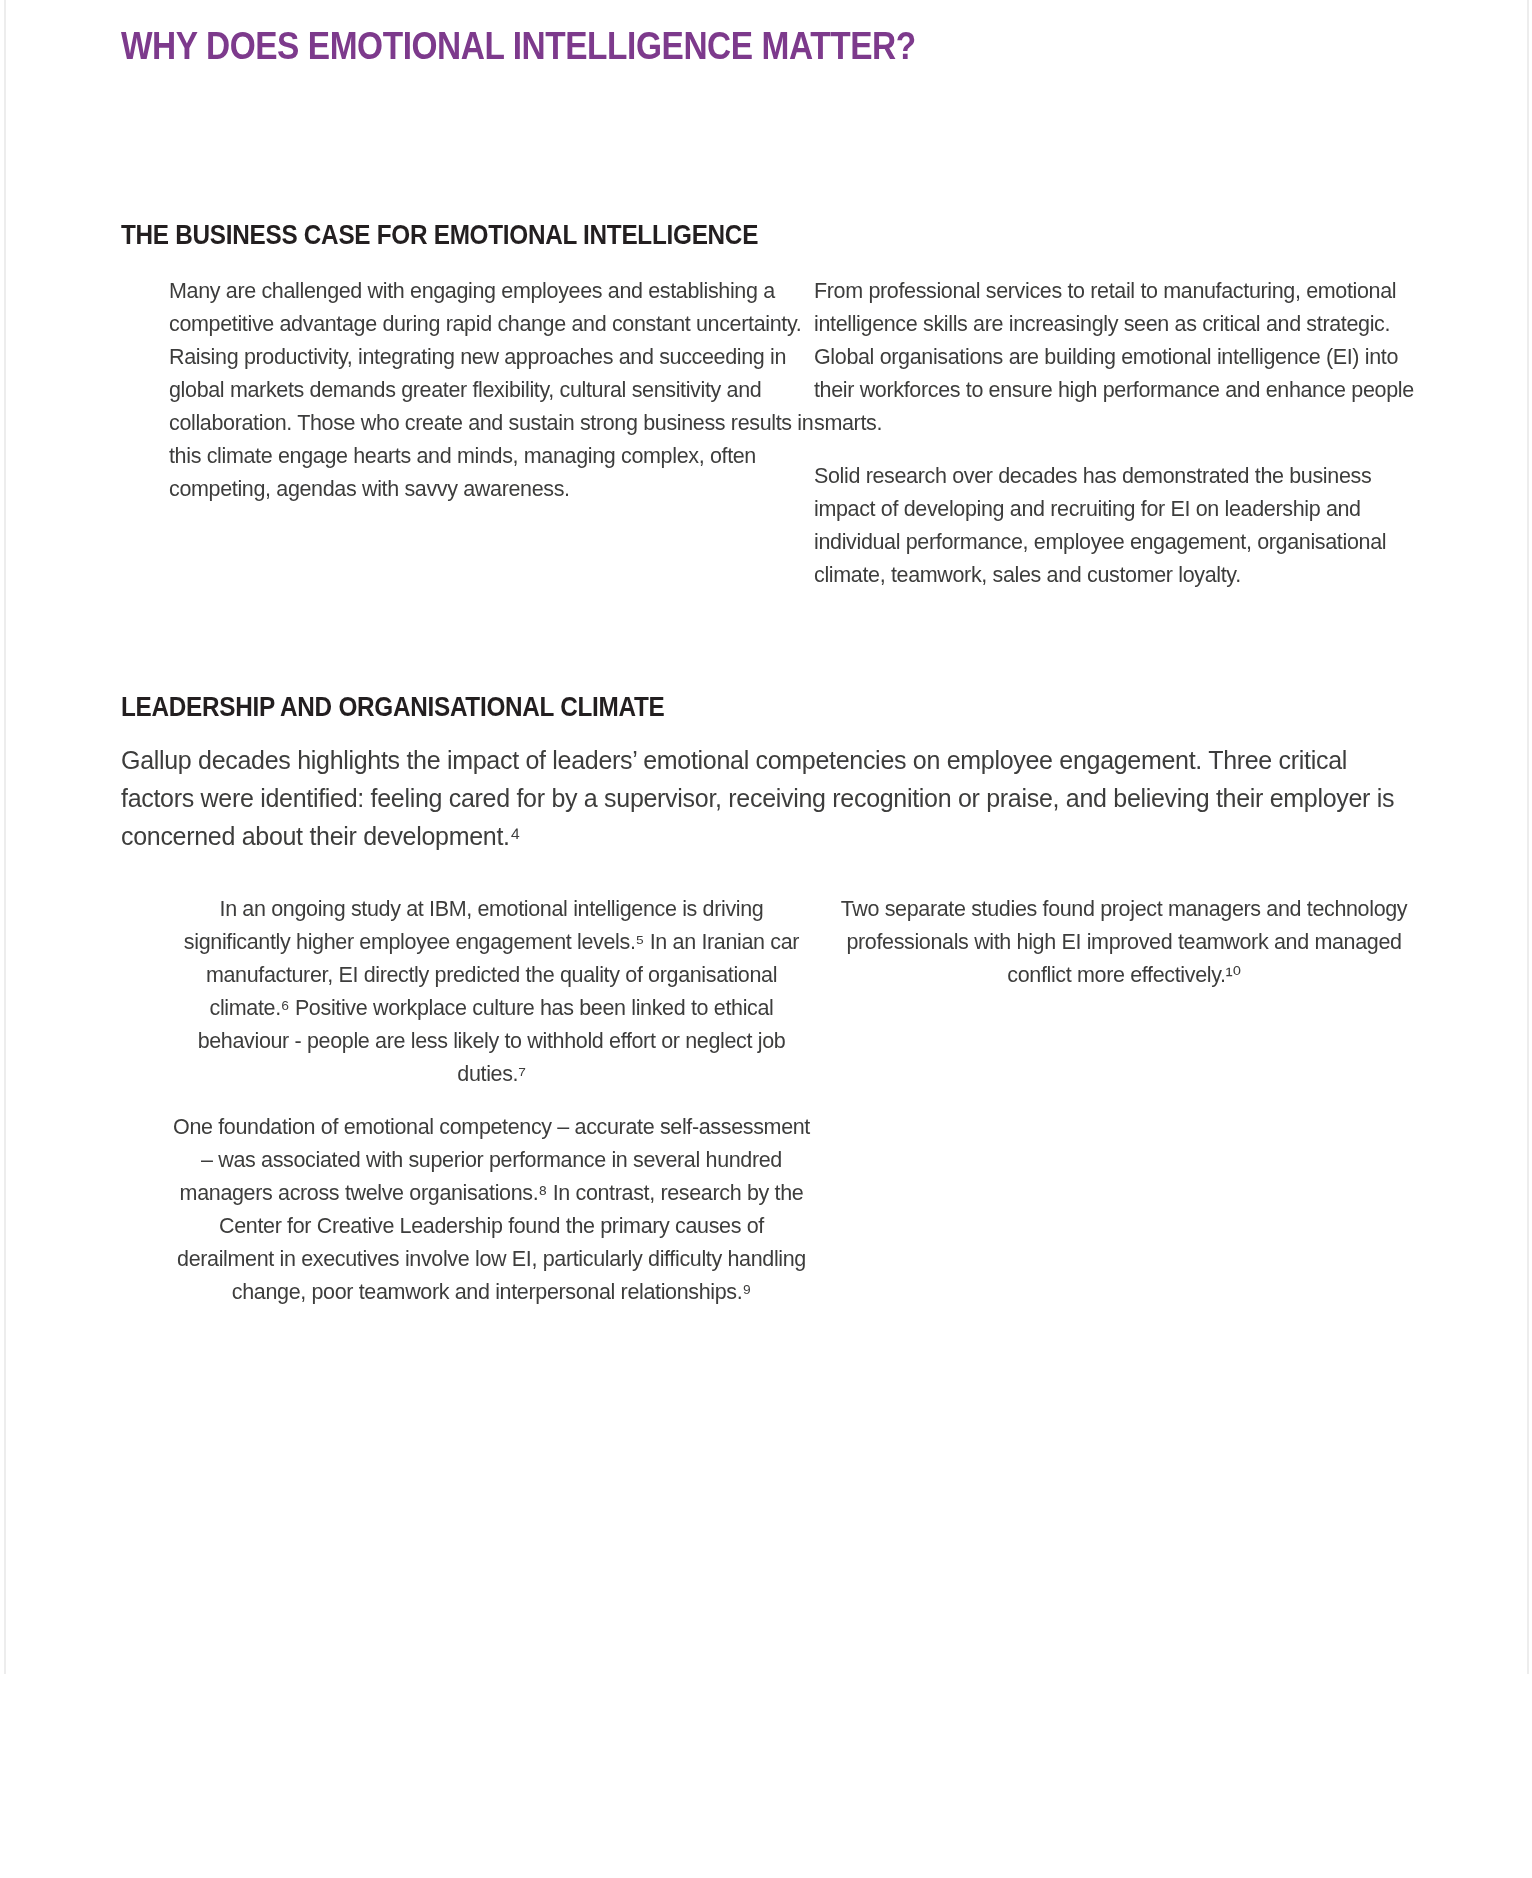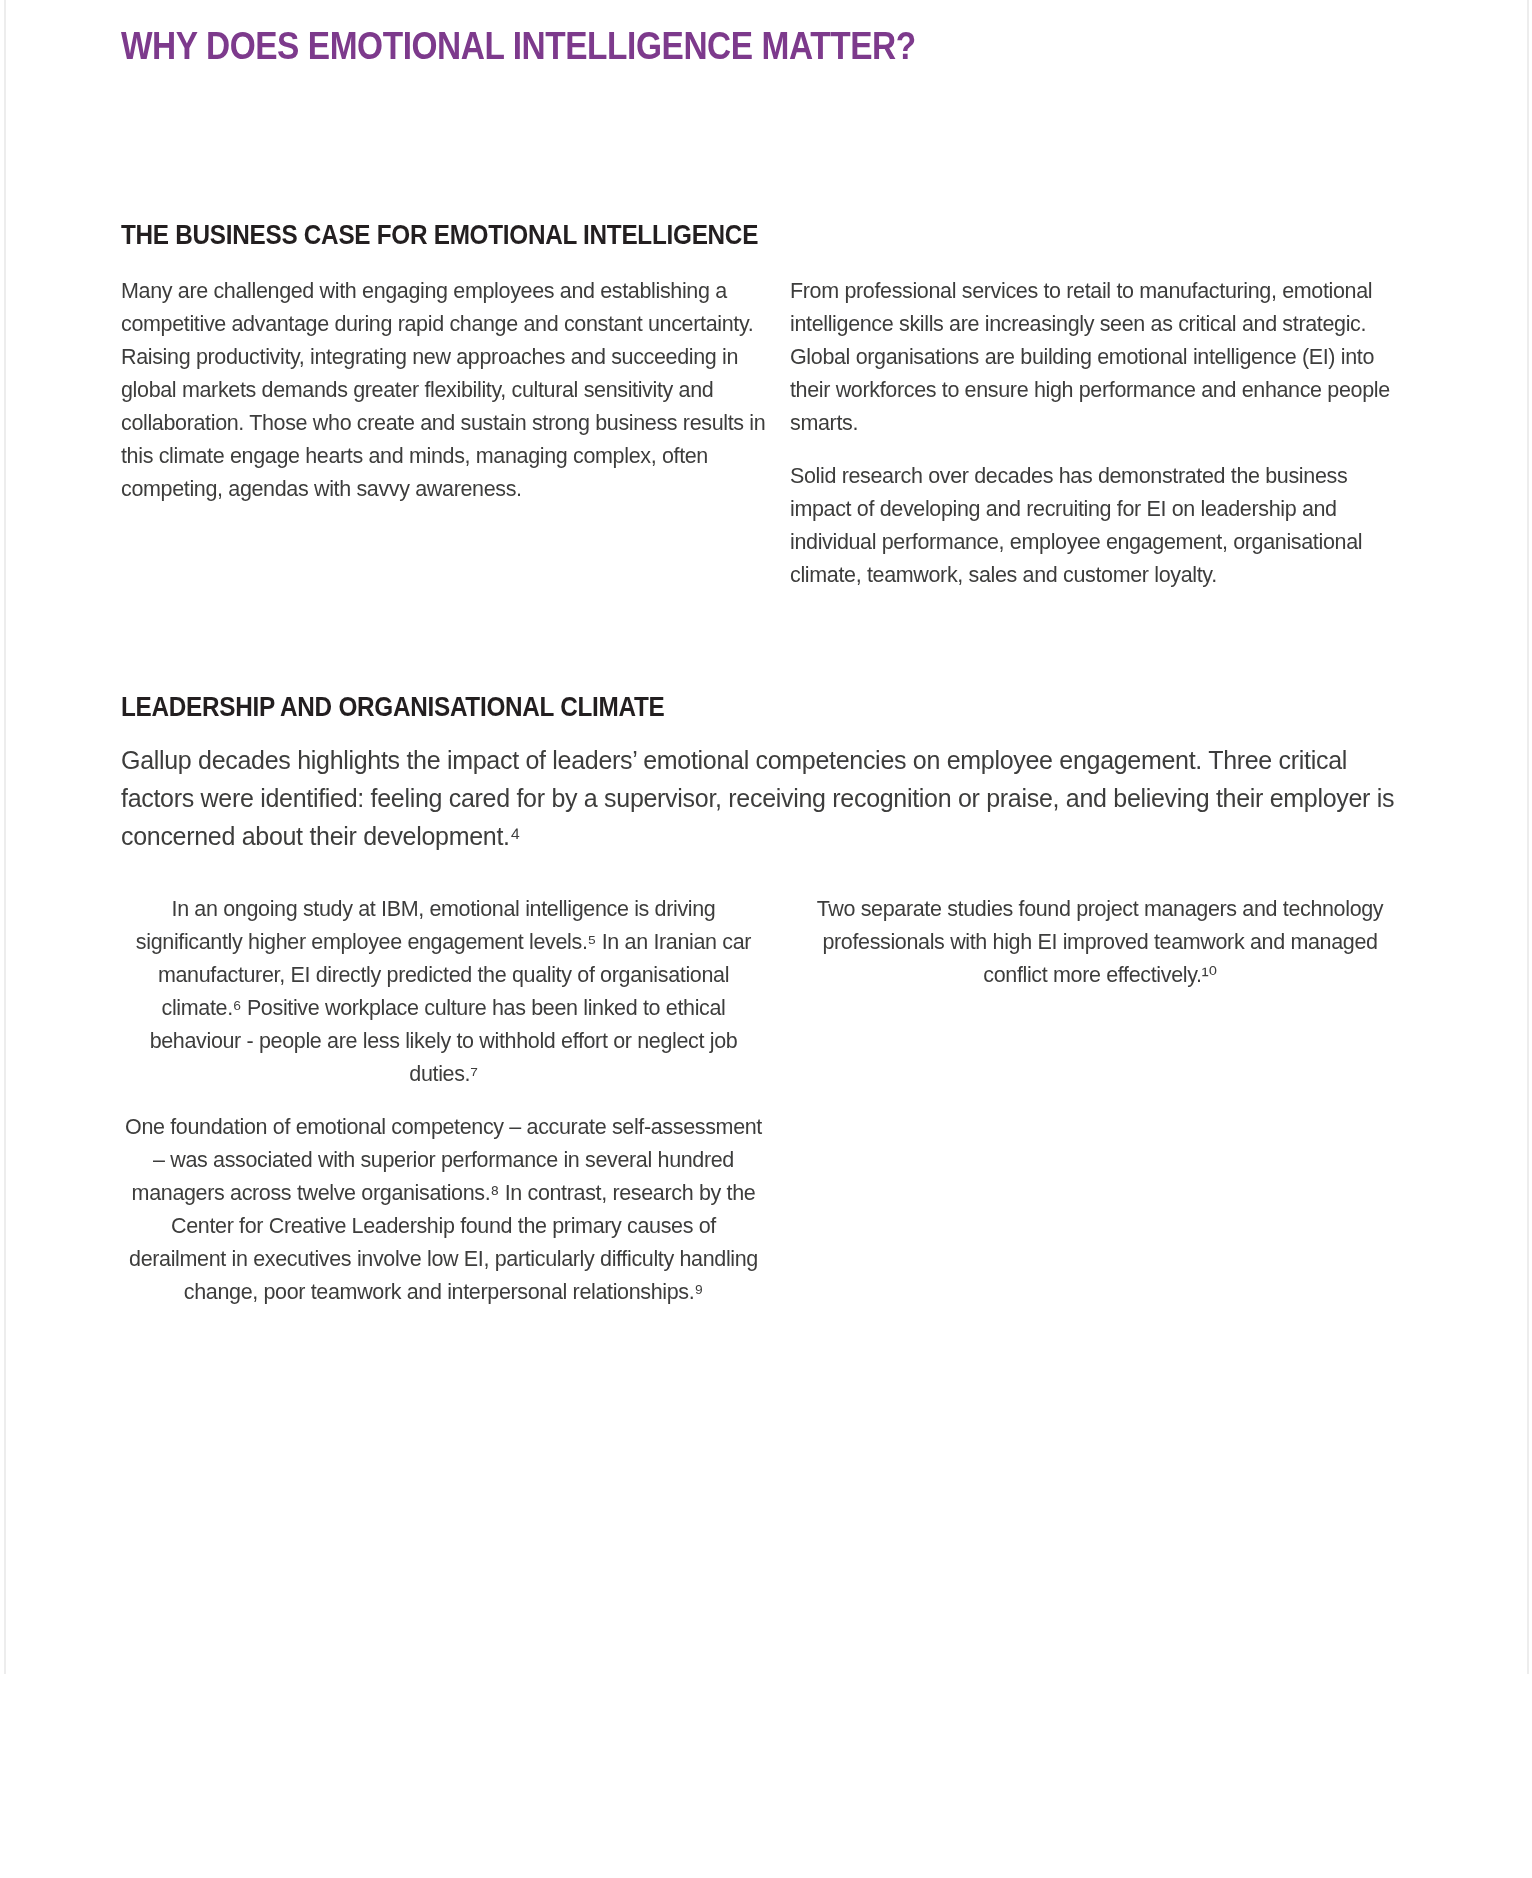--- a/index.html
+++ b/index.html
@@ -50,22 +50,22 @@
   p.lead {
     margin-top: 18px;
     font-size: 25px;
     line-height: 38px;
     color: #3d3d3c;
     letter-spacing: -0.3px;
   }
 
   .cols {
     display: flex;
-    gap: 24px;
     align-items: flex-start;
+    margin-left: 48px;
   }
   .cols-1 { margin-top: 24px; min-height: 350px; }
   .cols-2 { margin-top: 38px; min-height: 450px; text-align: center; }
   .col { font-size: 21.5px; line-height: 33px; letter-spacing: -0.35px; }
   .col-left  { width: 645px; flex: 0 0 645px; }
   .col-right { width: 620px; flex: 0 0 620px; }
   .col p + p { margin-top: 20px; }
 
   .callout {
     margin-top: 111px;

